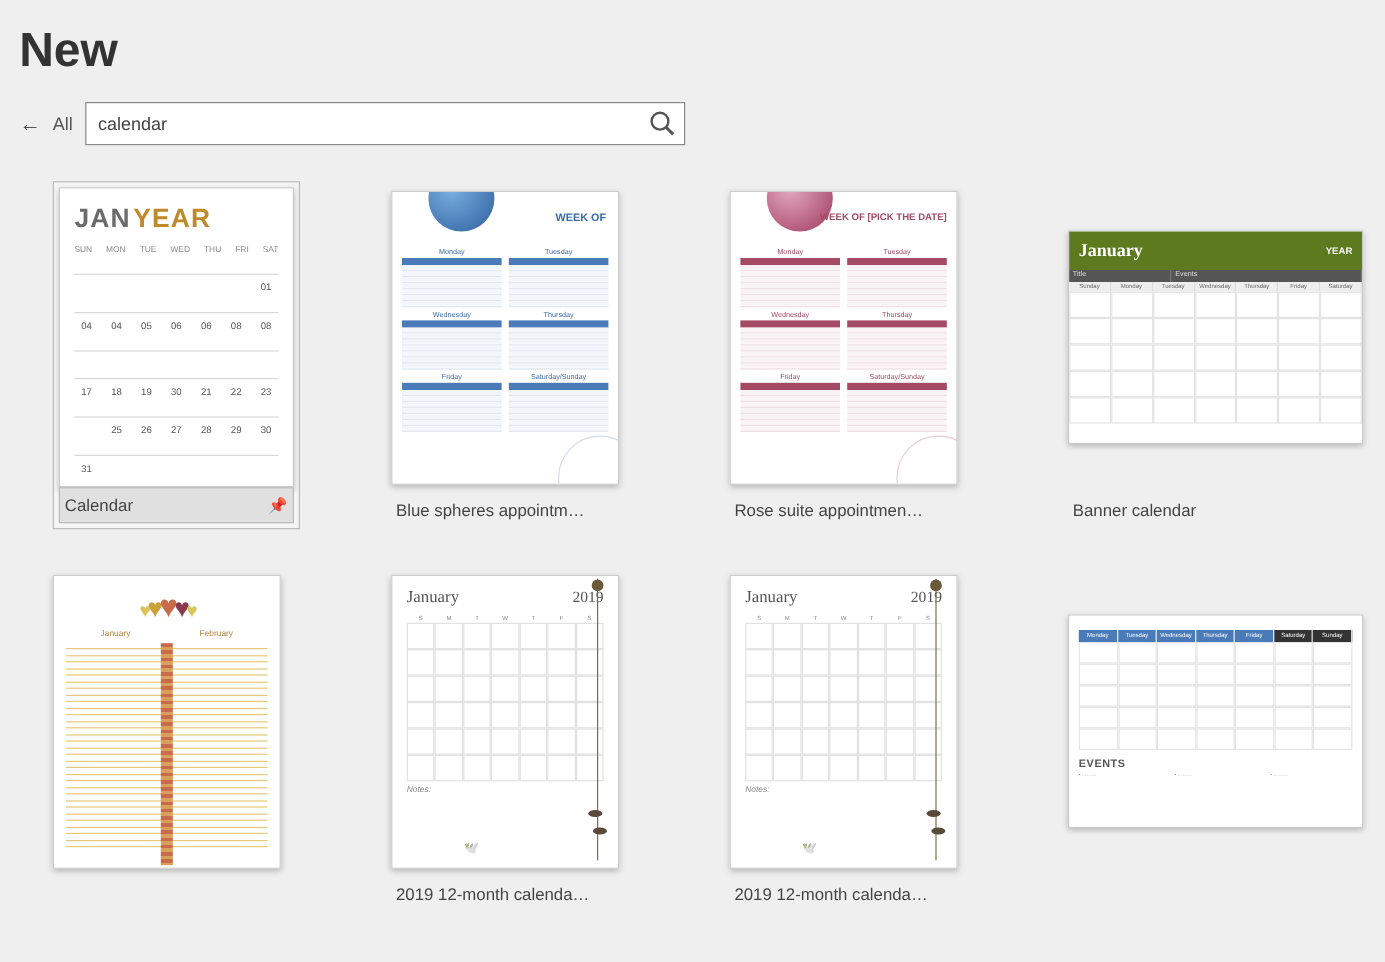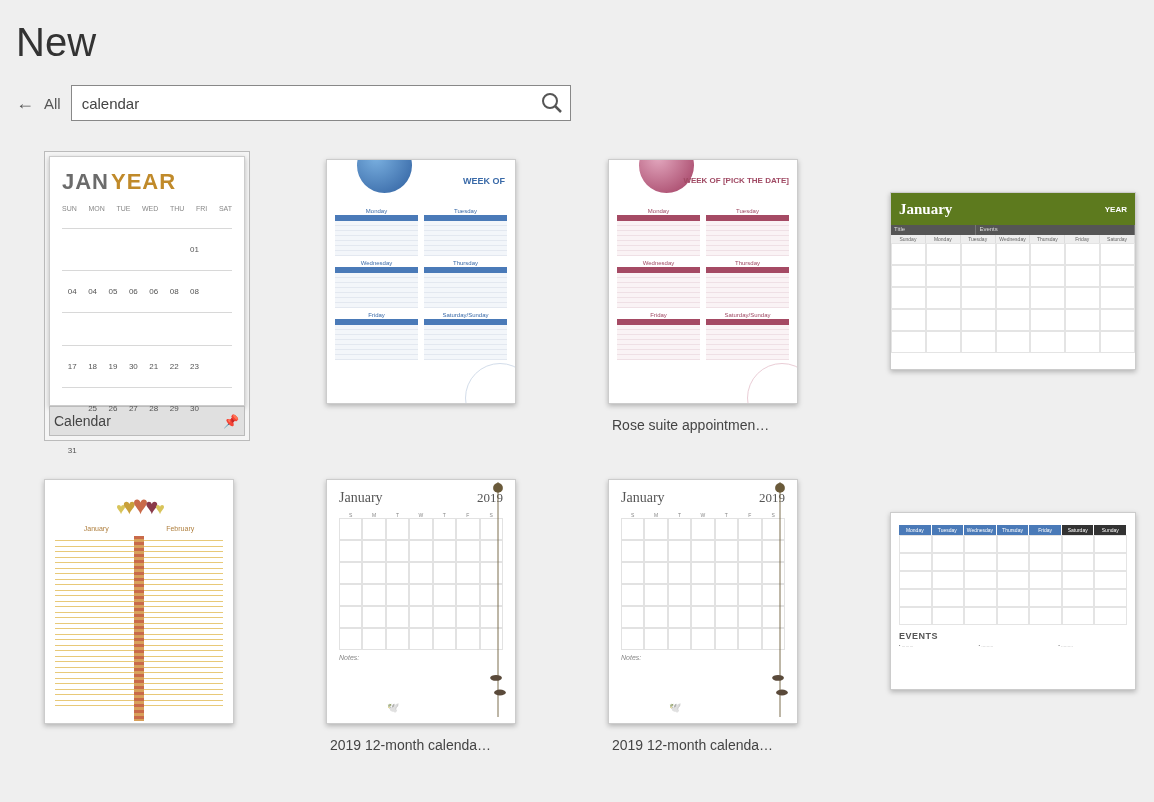--- a/index.html
+++ b/index.html
@@ -6,21 +6,21 @@
   body {
     font-family: "Segoe UI", sans-serif;
     background: #efefef;
     width: 1154px;
     height: 802px;
     overflow: hidden;
     color: #333;
   }
   .page-title {
     font-size: 40px;
-    font-weight: 400;
+    font-weight: 700;
     color: #333;
     padding: 20px 0 20px 16px;
   }
   .search-row {
     display: flex;
     align-items: center;
     gap: 10px;
     padding: 0 0 0 16px;
     margin-bottom: 30px;
   }
@@ -100,21 +100,21 @@
     border: 1px solid #bbb;
     padding: 4px;
     background: #f5f5f5;
   }
   
   .t1 { width: 196px; height: 250px; padding: 12px; }
   .t1-title { display: flex; gap: 2px; font-weight: 800; letter-spacing: 1px; }
   .t1-jan { color: #6b6b6b; font-size: 22px; }
   .t1-year { color: #c08a2a; font-size: 22px; }
   .t1-days { display: flex; justify-content: space-between; font-size: 7px; color: #888; margin-top: 10px; }
-  .t1-row { display: flex; font-size: 8px; color: #555; border-top: 1px solid #d8d8d8; padding-top: 16px; margin-top: 16px; }
+  .t1-row { display: flex; justify-content: space-between; font-size: 8px; color: #555; border-top: 1px solid #d8d8d8; padding-top: 6px; margin-top: 16px; }
   .t1-row span { width: 12%; text-align: center; }
   
   .t2 { width: 190px; height: 245px; padding: 8px; position: relative; overflow: hidden; }
   .t2-sphere { position: absolute; top: -22px; left: 30px; width: 55px; height: 55px; border-radius: 50%; background: radial-gradient(circle at 35% 35%, #7ab0e0, #2e5e9e); }
   .t2-weekof { position: absolute; top: 16px; right: 10px; font-size: 9px; font-weight: 700; color: #3a6aa8; }
   .t2-grid { margin-top: 40px; display: grid; grid-template-columns: 1fr 1fr; gap: 4px 6px; }
   .t2-block { }
   .t2-blabel { font-size: 6px; color: #3a6aa8; text-align: center; padding-bottom: 1px; }
   .t2-bhead { height: 6px; background: #4a7ab8; }
   .t2-bline { height: 5px; border-bottom: 1px solid #e3e8f0; background: #f3f6fa; }
@@ -342,20 +342,23 @@
               <div class="t2-bline"></div>
               <div class="t2-bline"></div>
               <div class="t2-bline"></div>
               <div class="t2-bline"></div>
               <div class="t2-bline"></div>
             </div>
           </div>
         <div class="t2-cornersphere"></div>
       </div>
     </div>
+    <div class="caption-row">
+      <span class="caption-text">Blue spheres appointm…</span>
+    </div>
   </div>
 
   <div class="cell">
     <div class="thumb-wrap">
       <div class="thumb t3">
         <div class="t3-sphere"></div>
         <div class="t3-weekof">WEEK OF [PICK THE DATE]</div>
         <div class="t2-grid" id="t3-grid">
             <div class="t2-block">
               <div class="t3-blabel">Monday</div>
@@ -483,20 +486,23 @@
             <div></div>
             <div></div>
             <div></div>
             <div></div>
             <div></div>
             <div></div>
             <div></div>
             <div></div>
           </div>
       </div>
+    </div>
+    <div class="caption-row">
+      <span class="caption-text">Banner calendar</span>
     </div>
   </div>
 
   <div class="cell">
     <div class="thumb-wrap">
       <div class="thumb t5">
         <div class="t5-hearts">
           <span style="color:#d8c45a">♥</span><span style="color:#c9a03a;font-size:22px">♥</span><span style="color:#c96a4a;font-size:26px">♥</span><span style="color:#8a3a4a;font-size:22px">♥</span><span style="color:#d8c45a">♥</span>
         </div>
         <div class="t5-hdr">

